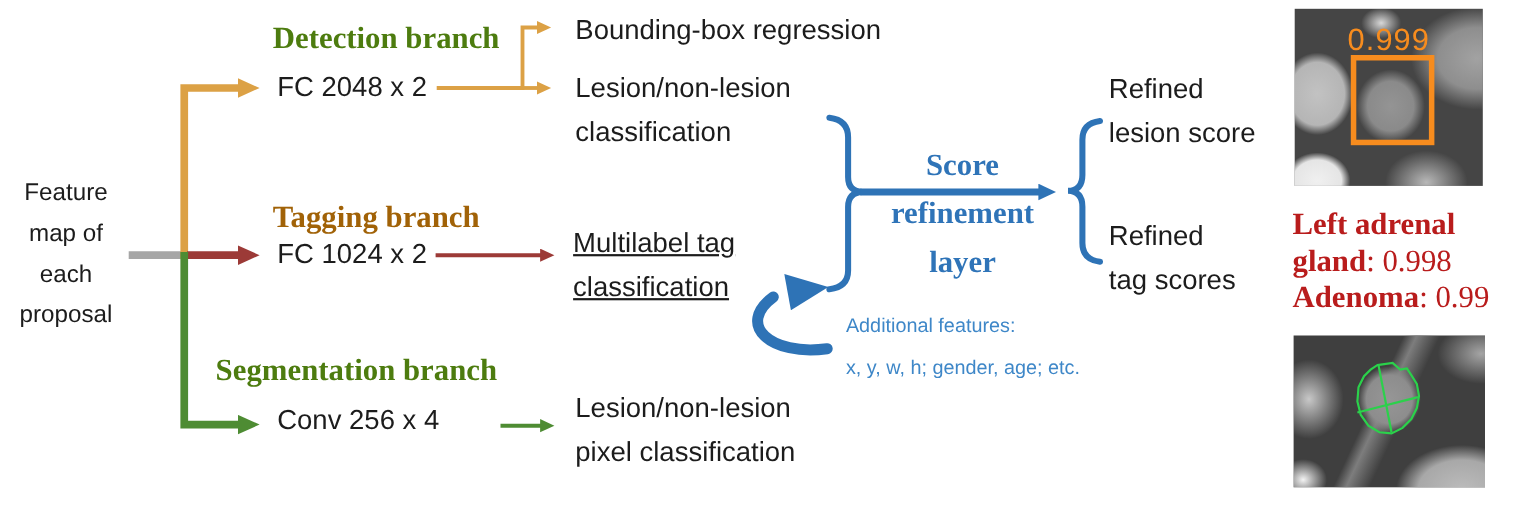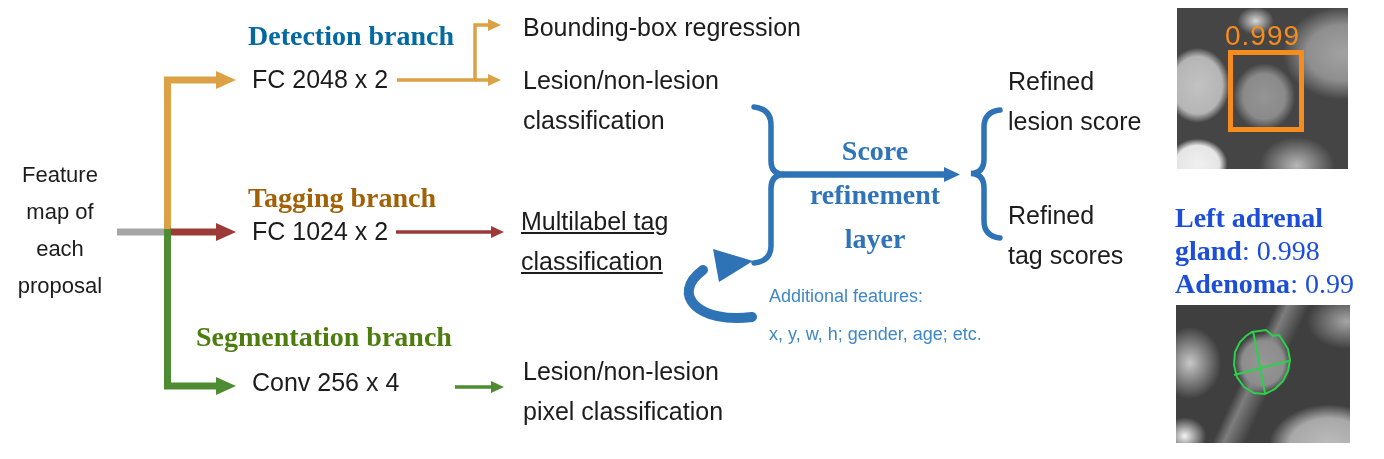--- a/index.html
+++ b/index.html
@@ -4,38 +4,38 @@
 <style>
   html,body{margin:0;padding:0;background:#ffffff;}
   .canvas{position:relative;width:1384px;height:459px;background:#ffffff;overflow:hidden;
           font-family:"Liberation Sans",sans-serif;color:#1c1c1c;}
   .abs{position:absolute;}
   .overlay{position:absolute;left:0;top:0;pointer-events:none;}
   .sans{font-size:25px;white-space:nowrap;}
   .two-line{line-height:40px;}
   .branch-title{font-family:"Liberation Serif",serif;font-weight:bold;font-size:28px;white-space:nowrap;}
   #input-label{left:2px;top:156px;width:116px;text-align:center;font-size:22px;line-height:37px;}
-  #detection-title{left:248px;top:20px;color:#0369a1;}
+  #detection-title{left:248px;top:20px;color:#4d7c0f;}
   #fc2048{left:252px;top:65px;}
   #bbox-out{left:523px;top:13px;}
   #det-out{left:523px;top:60px;}
   #tagging-title{left:248px;top:182px;color:#a16207;}
   #fc1024{left:252px;top:217px;}
   #tag-out{left:521px;top:201px;text-decoration:underline;}
   #segmentation-title{left:196px;top:321px;color:#4d7c0f;}
   #conv256{left:252px;top:368px;}
   #seg-out{left:523px;top:351px;}
   #score-title{left:783px;top:87px;width:184px;text-align:center;
                font-family:"Liberation Serif",serif;font-weight:bold;font-size:28px;
                line-height:44px;color:#2F74B8;white-space:nowrap;margin-top:42px;}
   #refined1{left:1008px;top:61px;}
   #refined2{left:1008px;top:195px;}
   #additional{left:769px;top:277px;font-size:18px;line-height:38px;color:#3E87C8;white-space:nowrap;}
   #result-text{left:1175px;top:188px;font-family:"Liberation Serif",serif;font-size:28px;
-               line-height:33px;color:#1d4ed8;white-space:nowrap;margin-top:13px;}
+               line-height:33px;color:#b91c1c;white-space:nowrap;}
   #result-text b{font-weight:bold;}
   
   #ct-top{left:1177px;top:8px;width:171px;height:161px;background:
       radial-gradient(ellipse 45px 52px at 12% 48%, #c2c2c2 0%, #b5b5b5 55%, rgba(120,120,120,0) 72%),
       radial-gradient(ellipse 40px 34px at 12% 97%, #f0f0f0 0%, #e5e5e5 55%, rgba(130,130,130,0) 75%),
       radial-gradient(ellipse 26px 20px at 46% 8%, #d8d8d8 0%, rgba(150,150,150,0) 70%),
       radial-gradient(ellipse 80px 62px at 97% 28%, #a2a2a2 0%, #8e8e8e 45%, rgba(90,90,90,0) 75%),
       radial-gradient(ellipse 52px 40px at 70% 98%, #b8b8b8 0%, rgba(120,120,120,0) 72%),
       radial-gradient(ellipse 42px 45px at 51% 55%, #949494 0%, #8a8a8a 50%, rgba(100,100,100,0) 74%),
       #454545;}

